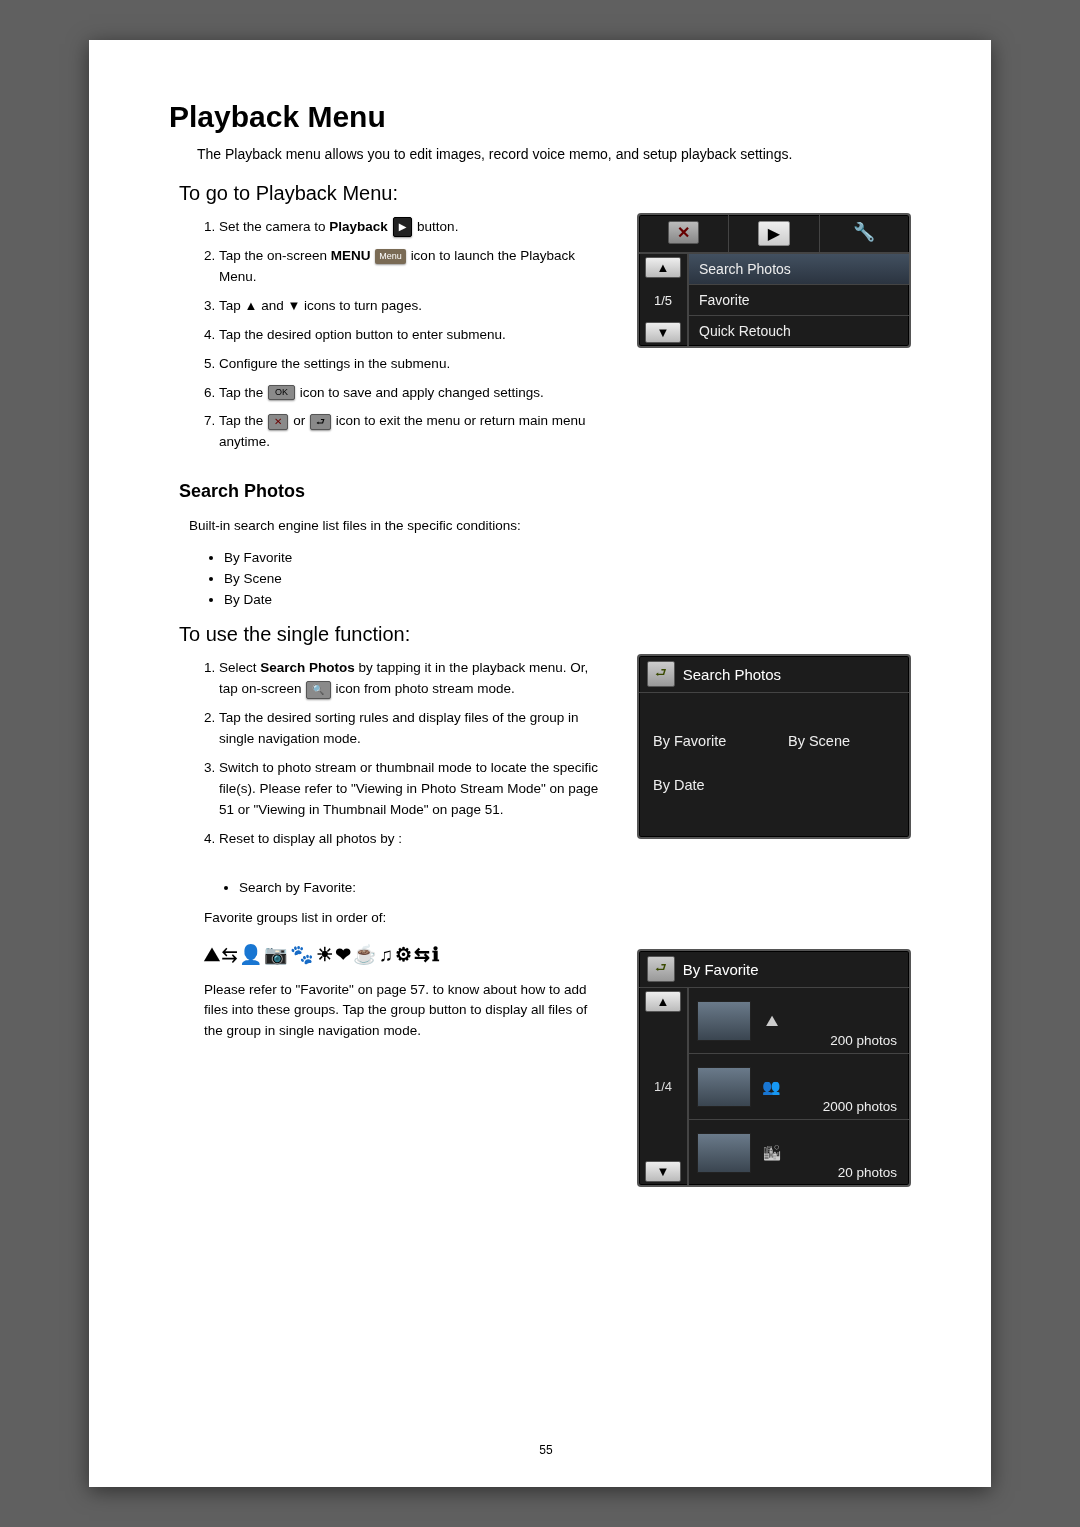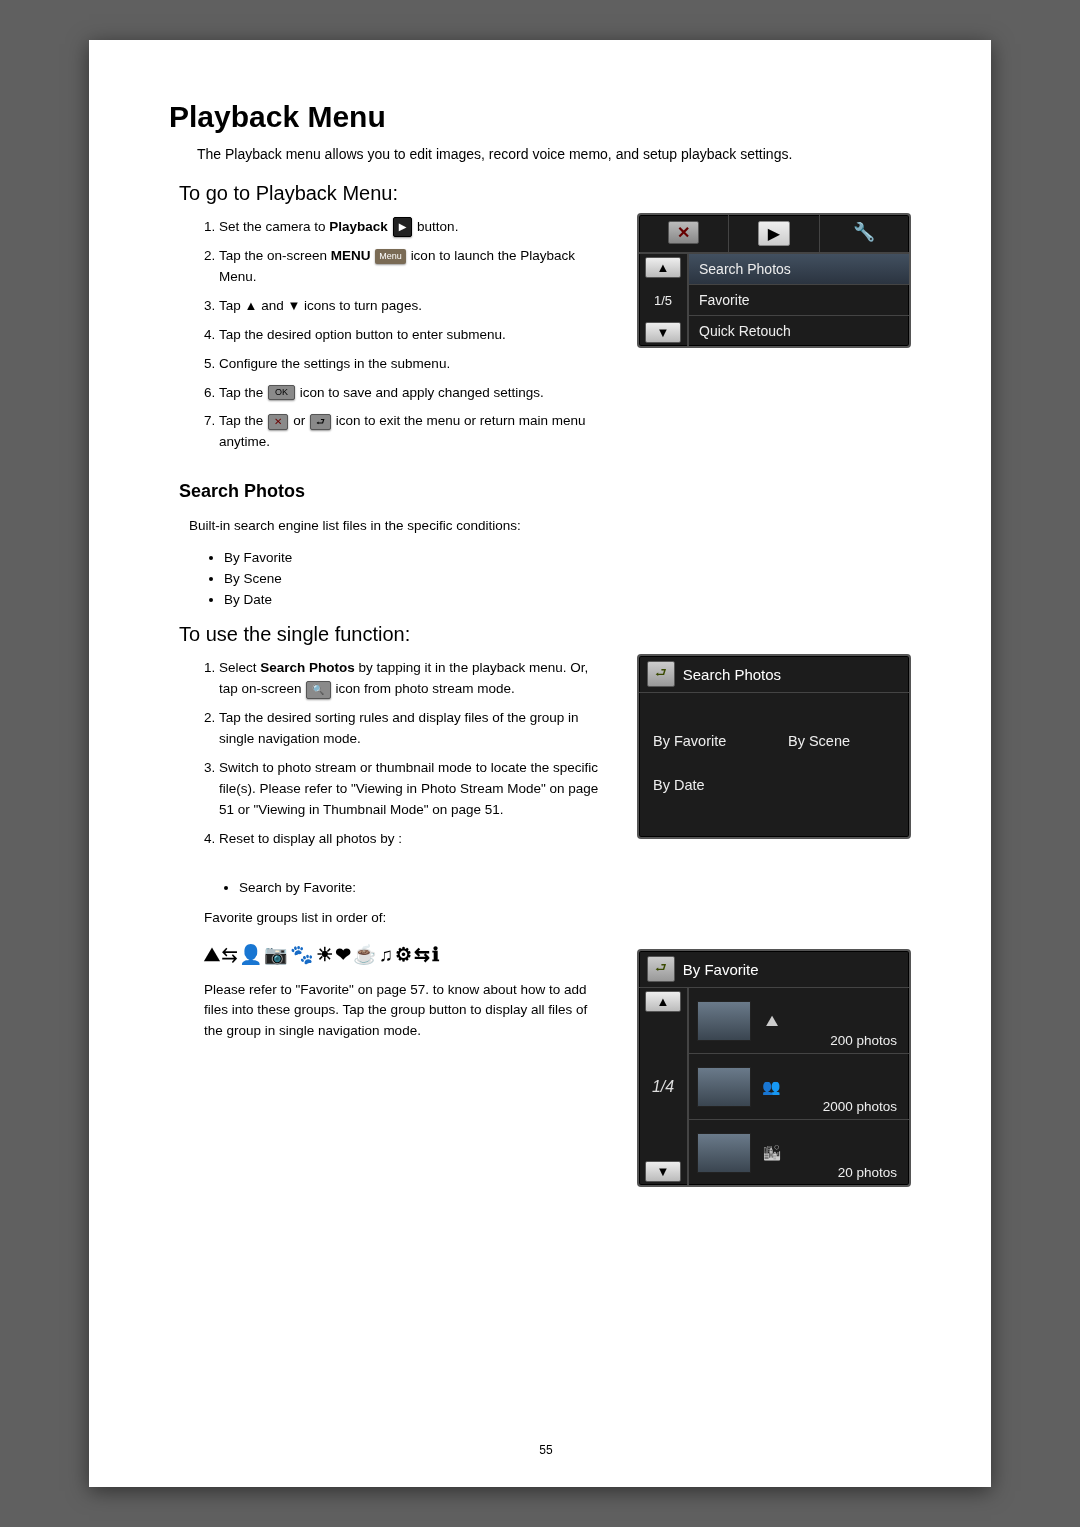--- a/index.html
+++ b/index.html
@@ -119,21 +119,21 @@
   .s2-hdr { display:flex; align-items:center; padding:5px 8px; border-bottom:1px solid #444;}
   .s2-hdr .back { background:linear-gradient(#ccc,#999); color:#3a4a00; border:1px solid #555; border-radius:2px; padding:1px 7px; margin-right:8px; font-size:13px;}
   .s2-hdr .ttl { font-size:15px; color:#fff;}
   .s2-body { padding:26px 0 30px 0; }
   .s2-grid { display:flex; flex-wrap:wrap; }
   .s2-cell { width:50%; box-sizing:border-box; padding:14px 14px; font-size:14.5px; color:#eee;}
   
   .s3 { width:270px; }
   .s3-body { display:flex; }
   .s3-side { width:48px; display:flex; flex-direction:column; border-right:2px solid #444;}
-  .s3-side .pg { flex:1; display:flex; align-items:center; justify-content:center; font-size:16px;font-style:italic;}
+  .s3-side .pg { flex:1; display:flex; align-items:center; justify-content:center; font-size:13px;}
   .s3-side .arrow { background:linear-gradient(#eee,#bbb); color:#000; border:1px solid #555; border-radius:2px; margin:3px 6px; text-align:center; font-size:13px; padding:2px 0;}
   .s3-list { flex:1;}
   .s3-row { display:flex; align-items:center; border-bottom:1px solid #444; padding:5px 8px;}
   .s3-row:last-child{border-bottom:none;}
   .s3-thumb { width:52px; height:38px; background:linear-gradient(#6a7a8a,#3a4550); border:1px solid #222; margin-right:8px;}
   .s3-ico { width:26px; text-align:center; font-size:15px; color:#ccc; margin-right:6px;}
   .s3-txt { flex:1; text-align:right; font-size:13.5px; color:#eee; padding-right:4px;margin-top:40px;}
   .icon-strip {
     font-size: 19px;
     letter-spacing: 2px;

